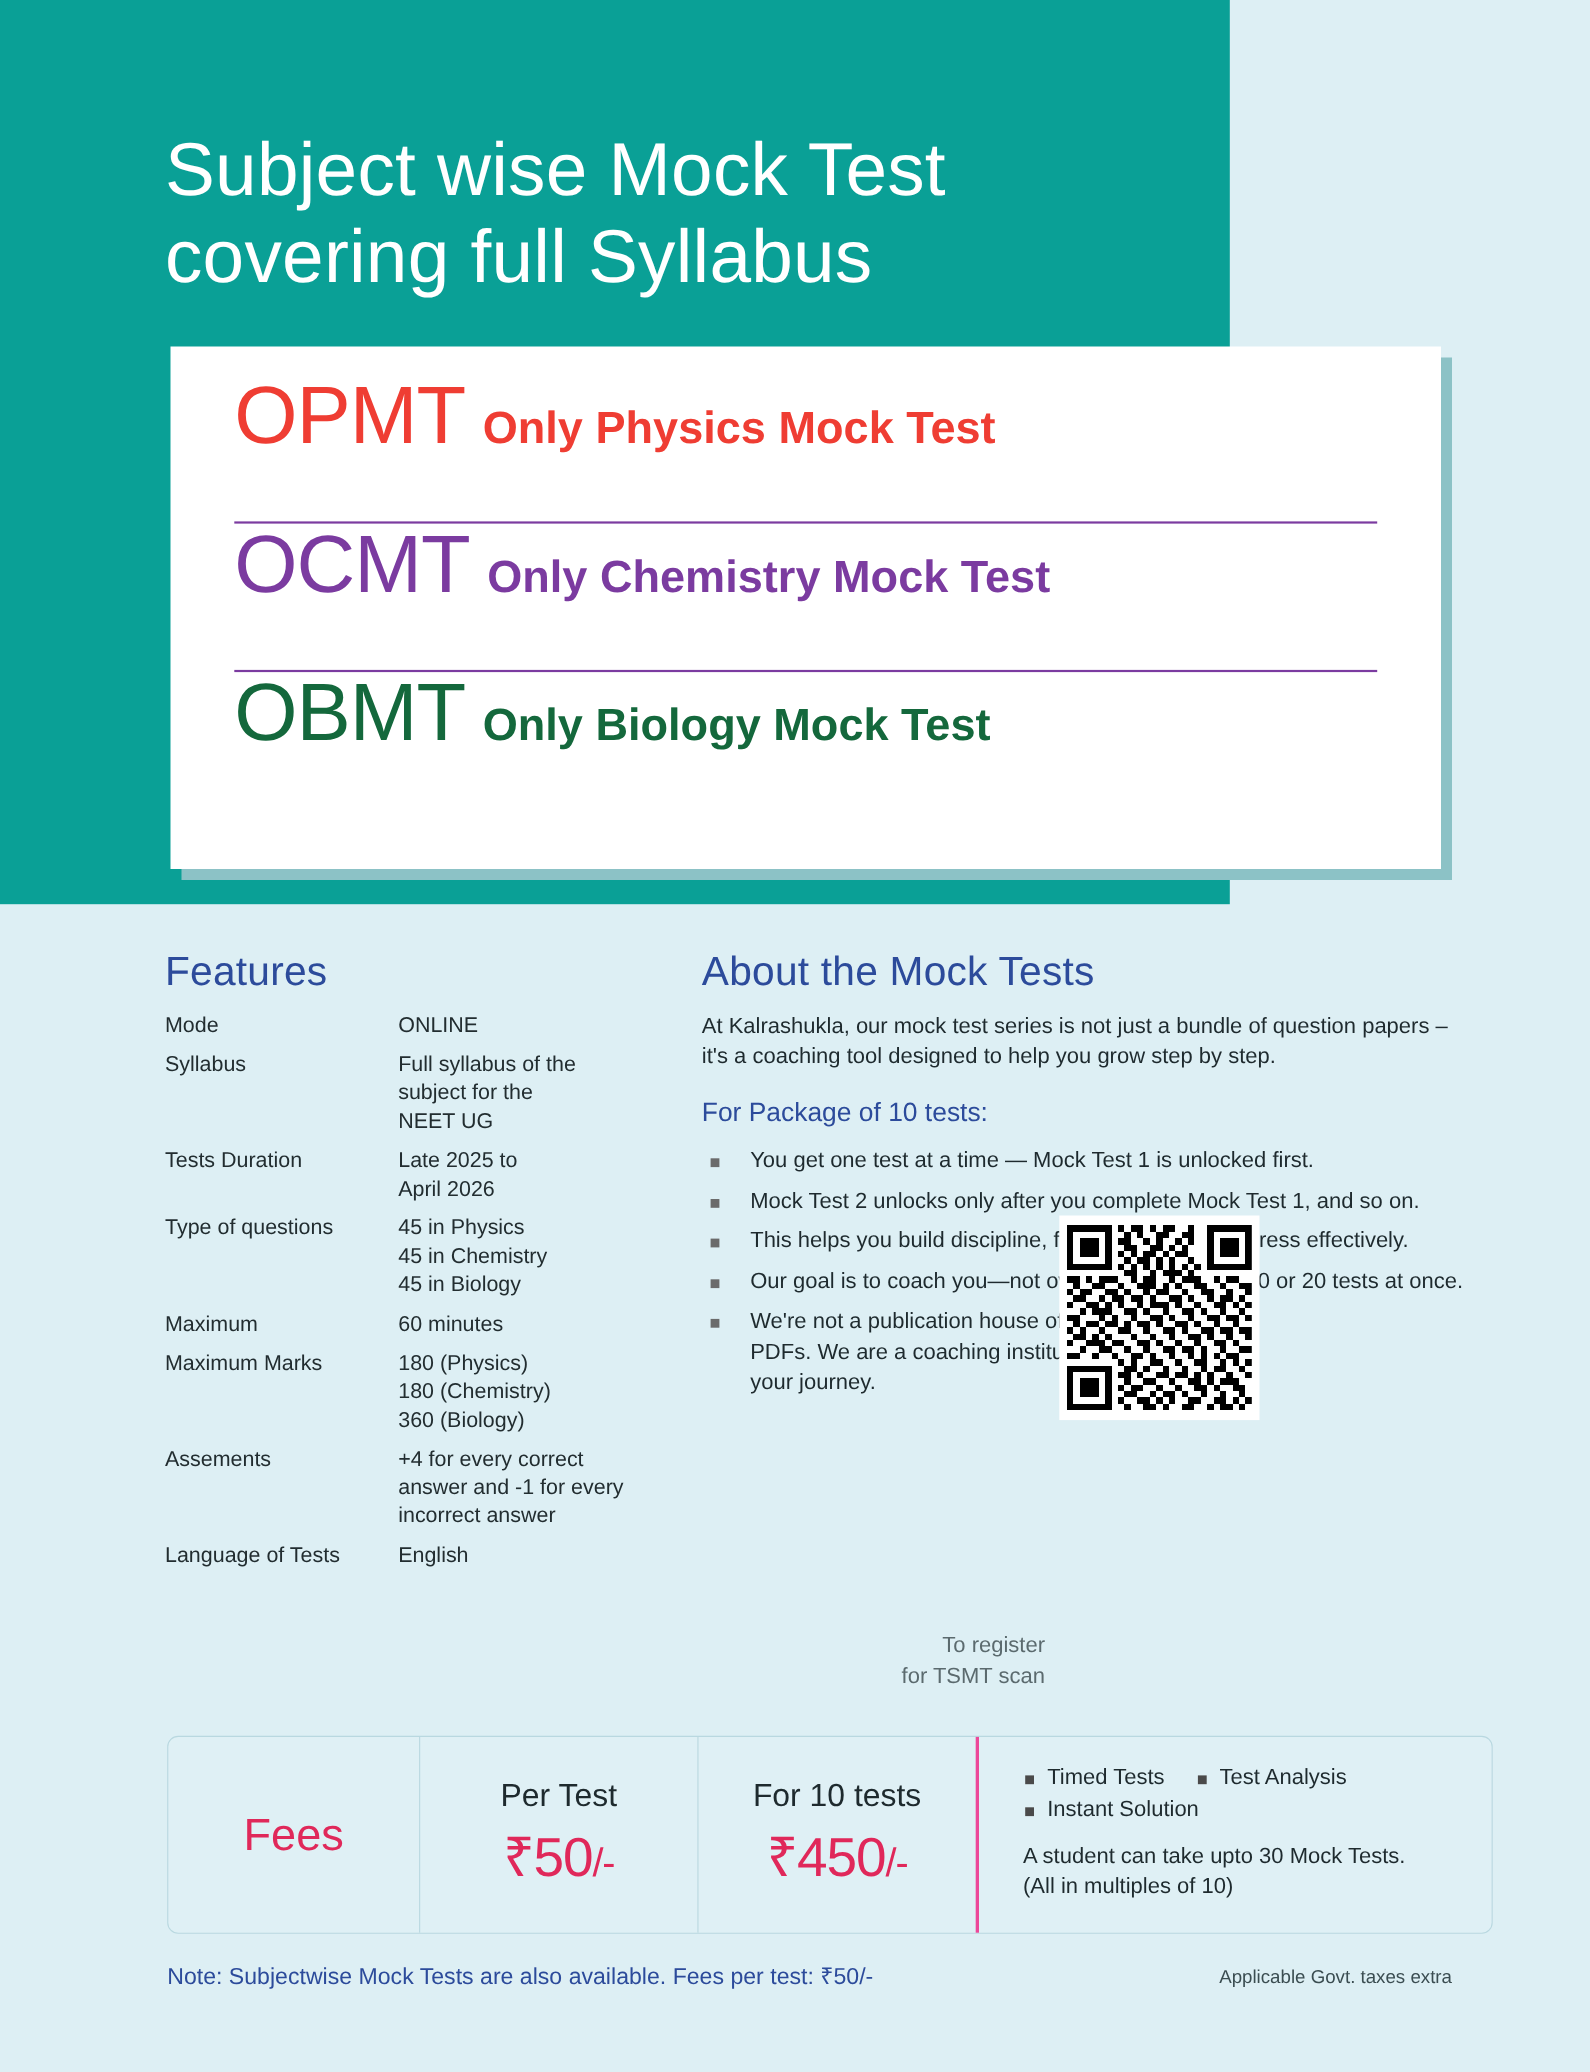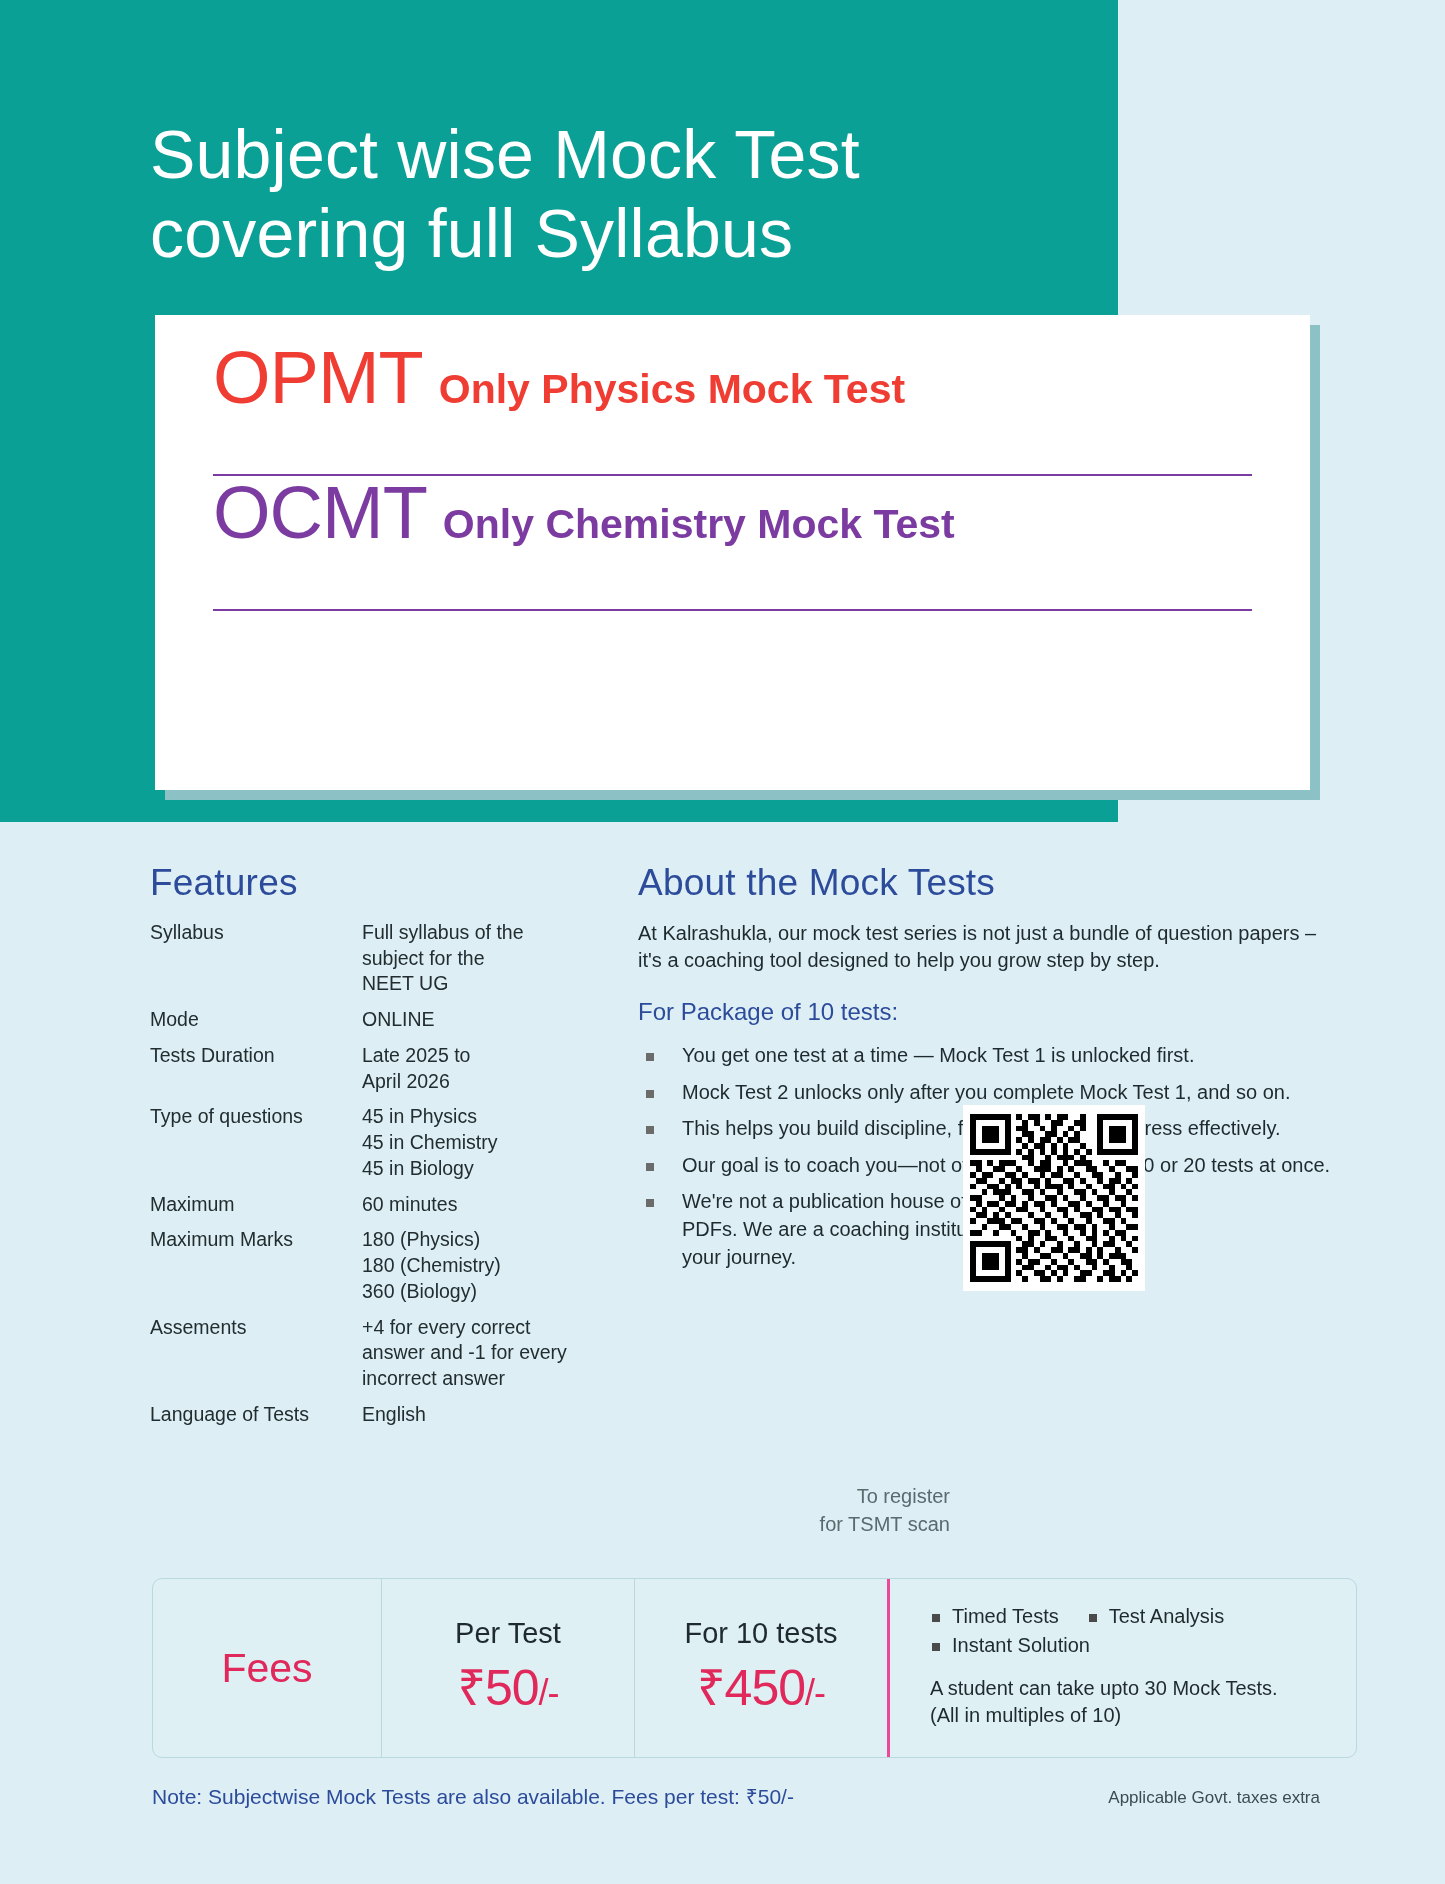--- a/index.html
+++ b/index.html
@@ -182,38 +182,42 @@
       <span class="mt-full c-red">Only Physics Mock Test</span>
     </div>
     <div class="mt-sep"></div>
 
     <div class="mt-row">
       <span class="mt-abbr c-purple">OCMT</span>
       <span class="mt-full c-purple">Only Chemistry Mock Test</span>
     </div>
     <div class="mt-sep"></div>
 
+    <div class="mt-row">
+      <span class="mt-abbr c-green">OBMT</span>
+      <span class="mt-full c-green">Only Biology Mock Test</span>
+    </div>
   </div>
 
   <div class="col-left">
     <div class="sec-head">Features</div>
     <table class="feat-table">
       <tbody id="feat-body">
           <tr>
+            <td class="feat-key">Mode</td>
+            <td class="feat-val">
+              <span class="vline">ONLINE</span>
+            </td>
+          </tr>
+          <tr>
             <td class="feat-key">Syllabus</td>
             <td class="feat-val">
               <span class="vline">Full syllabus of the</span>
               <span class="vline">subject for the</span>
               <span class="vline">NEET UG</span>
-            </td>
-          </tr>
-          <tr>
-            <td class="feat-key">Mode</td>
-            <td class="feat-val">
-              <span class="vline">ONLINE</span>
             </td>
           </tr>
           <tr>
             <td class="feat-key">Tests Duration</td>
             <td class="feat-val">
               <span class="vline">Late 2025 to</span>
               <span class="vline">April 2026</span>
             </td>
           </tr>
           <tr>

